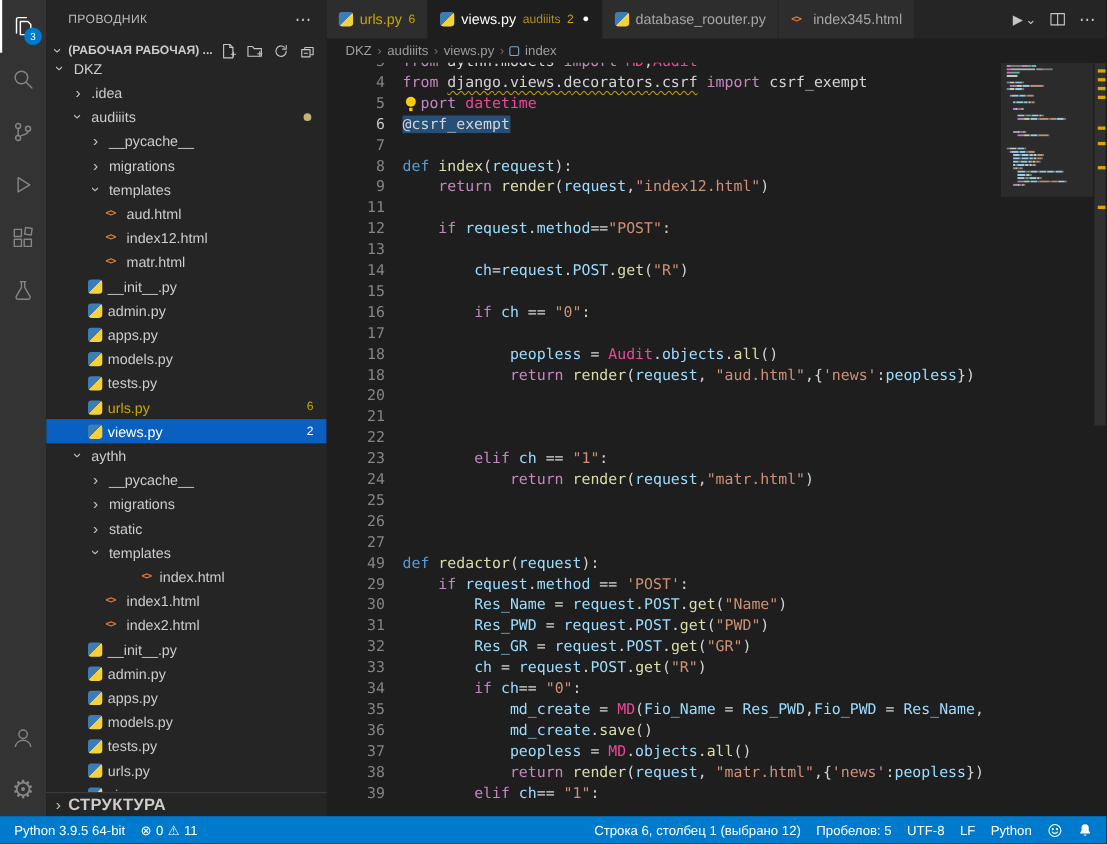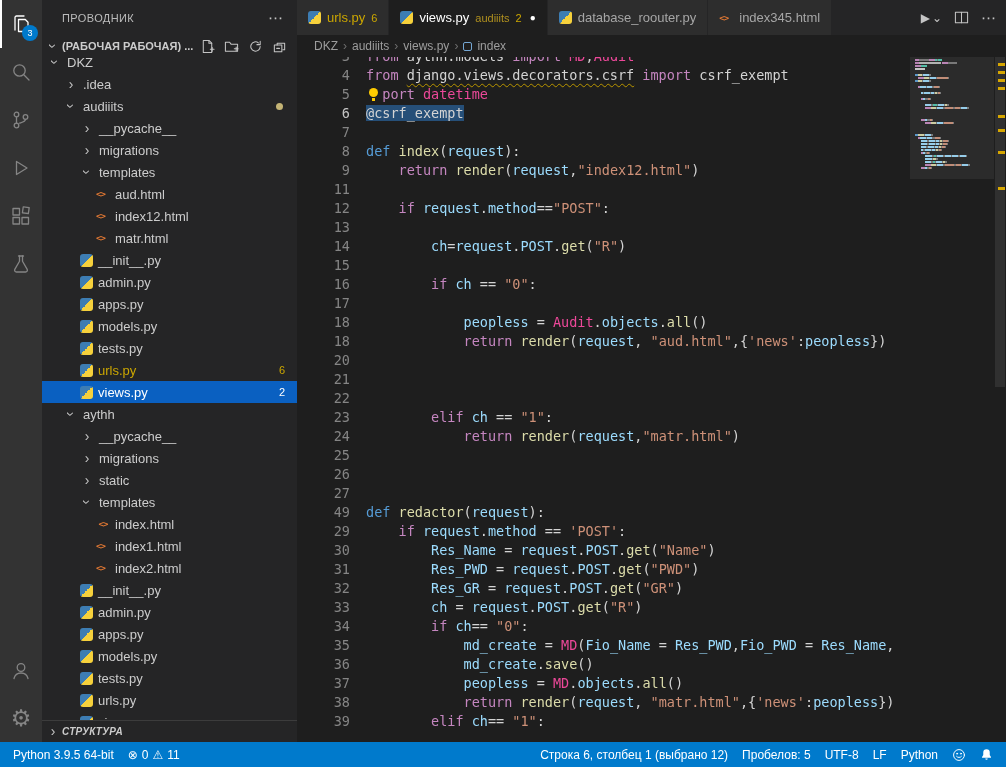--- a/index.html
+++ b/index.html
@@ -50,21 +50,21 @@
   .tree-row.selected .tree-badge { color:#ffffff; }
   .tree-dot { margin-left:auto; margin-right:14px; width:7px; height:7px; border-radius:50%; background:#c4b475; flex:none; }
 
   .icon-python { width:13px; height:13px; flex:none; display:inline-block; border-radius:3px;
     background:linear-gradient(135deg,#3d7db3 0 50%, #f6d13c 50% 100%); }
   .icon-html { flex:none; display:inline-block; color:#e37933; font-family:"DejaVu Sans Mono",monospace;
     font-size:9px; font-weight:bold; letter-spacing:-1px; width:14px; }
   .icon-html::before { content:"<>"; }
 
   .outline-row { height:22px; display:flex; align-items:center; padding-left:4px; border-top:1px solid #3c3c3c; flex:none; }
-  .outline-label { font-weight:bold; font-size:10px; letter-spacing:0.3px; color:#cccccc; margin-left:2px;font-style:italic; }
+  .outline-label { font-weight:bold; font-size:15px; letter-spacing:0.3px; color:#cccccc; margin-left:2px; }
 
   
   .editor-col { flex:1; min-width:0; display:flex; flex-direction:column; background:#1e1e1e; }
   .tab-bar { height:35px; background:#252526; display:flex; flex:none; }
   .tabs { display:flex; }
   .tab { height:35px; display:flex; align-items:center; gap:6px; padding:0 11px; background:#2d2d2d;
     margin-right:1px; color:#a6a6a6; cursor:pointer; white-space:nowrap; }
   .tab.active { background:#1e1e1e; color:#ffffff; }
   .tab.warn .tab-label { color:#cca700; }
   .tab-desc { font-size:11px; color:#b0901f; }
@@ -312,21 +312,21 @@
             <span class="tree-label">migrations</span>
           </div>
           <div class="tree-row" style="padding-left: 38px;">
             <span class="chev"></span>
             <span class="tree-label">static</span>
           </div>
           <div class="tree-row" style="padding-left: 38px;">
             <span class="chev open"></span>
             <span class="tree-label">templates</span>
           </div>
-          <div class="tree-row" style="padding-left: 54px; text-align: center;">
+          <div class="tree-row" style="padding-left: 84px; text-align: center;">
             <span class="icon-html"></span>
             <span class="tree-label">index.html</span>
           </div>
           <div class="tree-row" style="padding-left: 54px;">
             <span class="icon-html"></span>
             <span class="tree-label">index1.html</span>
           </div>
           <div class="tree-row" style="padding-left: 54px;">
             <span class="icon-html"></span>
             <span class="tree-label">index2.html</span>

